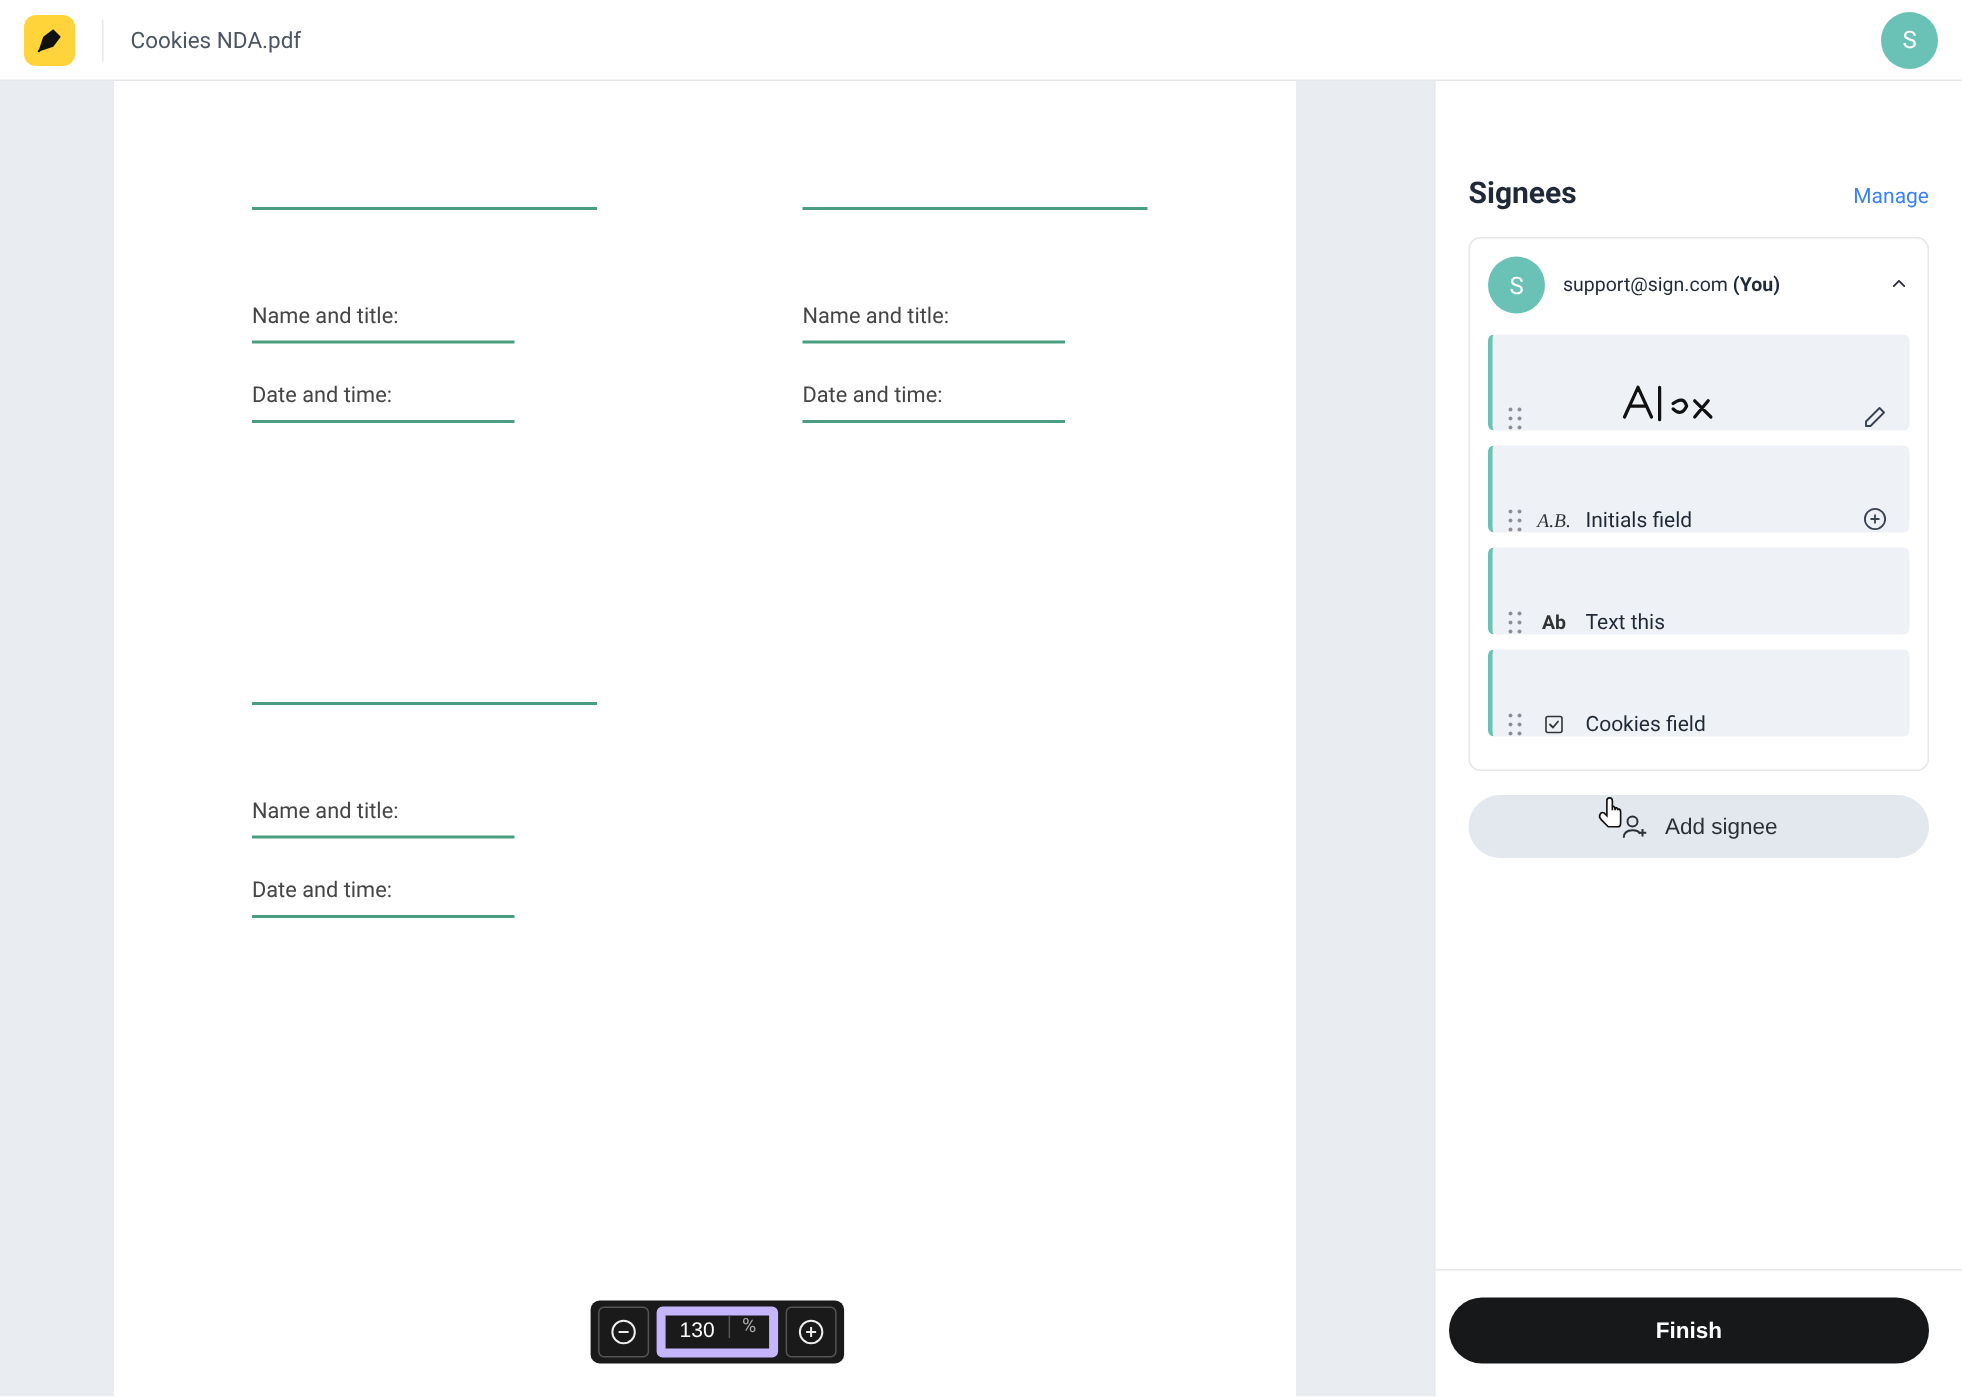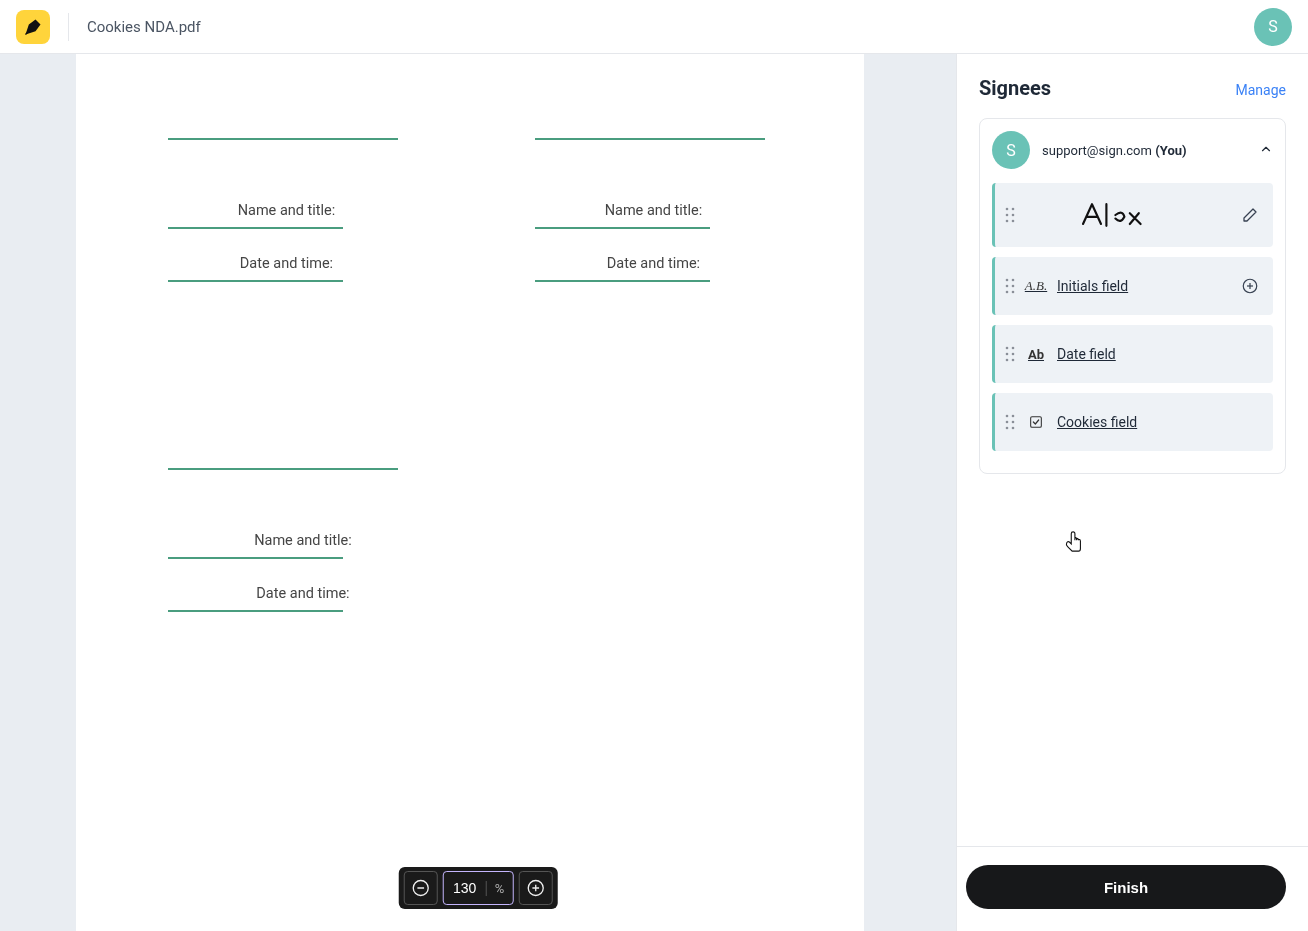--- a/index.html
+++ b/index.html
@@ -91,21 +91,21 @@
     line-height: 1.45;
     color: #3b3b3b;
     max-width: 560px;
     margin-bottom: 70px;
   }
   .sig-row {
     display: flex;
     gap: 130px;
     margin-bottom: 0;
   }
-  .sig-block { width: 270px; text-align: center; }
+  .sig-block { width: 270px; }
   .sig-line-long {
     border-bottom: 2px solid var(--green-line);
     height: 2px;
     width: 230px;
     margin-bottom: 62px;
   }
   .sig-line-short {
     border-bottom: 2px solid var(--green-line);
     height: 2px;
     width: 175px;
@@ -134,22 +134,22 @@
     width: 34px; height: 34px;
     border: 1px solid #555;
     border-radius: 4px;
     background: transparent;
     color: #eee;
     display: flex; align-items: center; justify-content: center;
     cursor: pointer;
     font-size: 18px;
   }
   .zoom-center {
-    display: flex; align-items: center;
-    border: 1px solid #c4b5fd;
+    display: flex; align-items: flex-start;
+    border: 6px solid #c4b5fd;
     border-radius: 4px;
     height: 34px;
     overflow: hidden;
   }
   .zoom-input {
     width: 42px;
     background: transparent;
     border: none;
     color: #fff;
     text-align: center;
@@ -176,20 +176,21 @@
   .sidepanel-scroll {
     flex: 1;
     padding: 22px 22px 10px 22px;
     overflow-y: auto;
   }
   .panel-header {
     display: flex;
     align-items: baseline;
     justify-content: space-between;
     margin-bottom: 18px;
+    margin-top: 40px;
   }
   .panel-title {
     font-size: 20px;
     font-weight: 700;
   }
   .manage-link {
     color: var(--link-blue);
     font-size: 14px;
     cursor: pointer;
   }
@@ -221,27 +222,26 @@
     margin-left: auto;
     color: var(--text-dark);
   }
 
   .field-row {
     background: var(--field-bg);
     border-left: 3px solid var(--accent-teal);
     border-radius: 4px;
     height: 58px;
     display: flex;
-    align-items: center;
+    align-items: flex-end;
     gap: 12px;
     padding: 0 14px 0 10px;
     margin-bottom: 10px;
     font-size: 14px;
     color: var(--text-dark);
-    text-decoration: underline;
   }
   .field-row.signature { height: 64px; }
   .drag-handle {
     color: #8a8f98;
     display: flex;
     cursor: grab;
   }
   .drag-handle svg { width: 10px; height: 16px; }
   .field-icon {
     width: 18px; display: flex; align-items: center; justify-content: center;
@@ -453,21 +453,21 @@
             <svg viewBox="0 0 10 16">
                 <circle cx="2" cy="2" r="1.3" fill="currentColor"></circle>
                 <circle cx="8" cy="2" r="1.3" fill="currentColor"></circle>
                 <circle cx="2" cy="8" r="1.3" fill="currentColor"></circle>
                 <circle cx="8" cy="8" r="1.3" fill="currentColor"></circle>
                 <circle cx="2" cy="14" r="1.3" fill="currentColor"></circle>
                 <circle cx="8" cy="14" r="1.3" fill="currentColor"></circle>
               </svg>
           </span>
           <span class="field-icon ab-strong">Ab</span>
-          <span class="field-label">Date field</span>
+          <span class="field-label">Text this</span>
         </div>
 
 
         <div class="field-row">
           <span class="drag-handle">
             <svg viewBox="0 0 10 16">
                 <circle cx="2" cy="2" r="1.3" fill="currentColor"></circle>
                 <circle cx="8" cy="2" r="1.3" fill="currentColor"></circle>
                 <circle cx="2" cy="8" r="1.3" fill="currentColor"></circle>
                 <circle cx="8" cy="8" r="1.3" fill="currentColor"></circle>
@@ -478,20 +478,29 @@
           <span class="field-icon">
             <svg viewBox="0 0 24 24">
                 <rect x="4" y="4" width="16" height="16" rx="2" fill="none" stroke="currentColor" stroke-width="1.6"></rect>
                 <path d="M8 12 L11 15 L16 9" fill="none" stroke="currentColor" stroke-width="1.8" stroke-linecap="round" stroke-linejoin="round"></path>
               </svg>
           </span>
           <span class="field-label">Cookies field</span>
         </div>
       </div>
 
+      <button class="add-signee">
+        <svg viewBox="0 0 24 24">
+          <circle cx="10" cy="8" r="4" fill="none" stroke="currentColor" stroke-width="1.6"></circle>
+          <path d="M3 21 Q3 15 10 15 Q15 15 16 18" fill="none" stroke="currentColor" stroke-width="1.6"></path>
+          <line x1="18" y1="14" x2="18" y2="20" stroke="currentColor" stroke-width="1.6"></line>
+          <line x1="15" y1="17" x2="21" y2="17" stroke="currentColor" stroke-width="1.6"></line>
+        </svg>
+        <span>Add signee</span>
+      </button>
     </div>
 
     <div class="footer-actions">
       <button class="finish-btn">
         <span>Finish</span>
       </button>
     </div>
   </div>
 </div>
 

